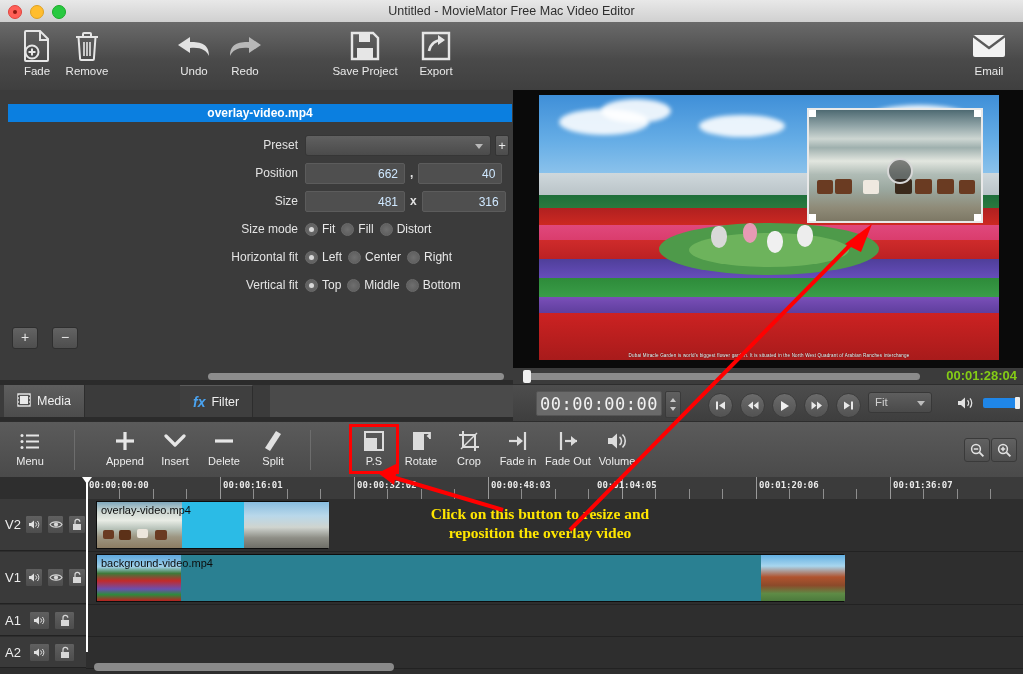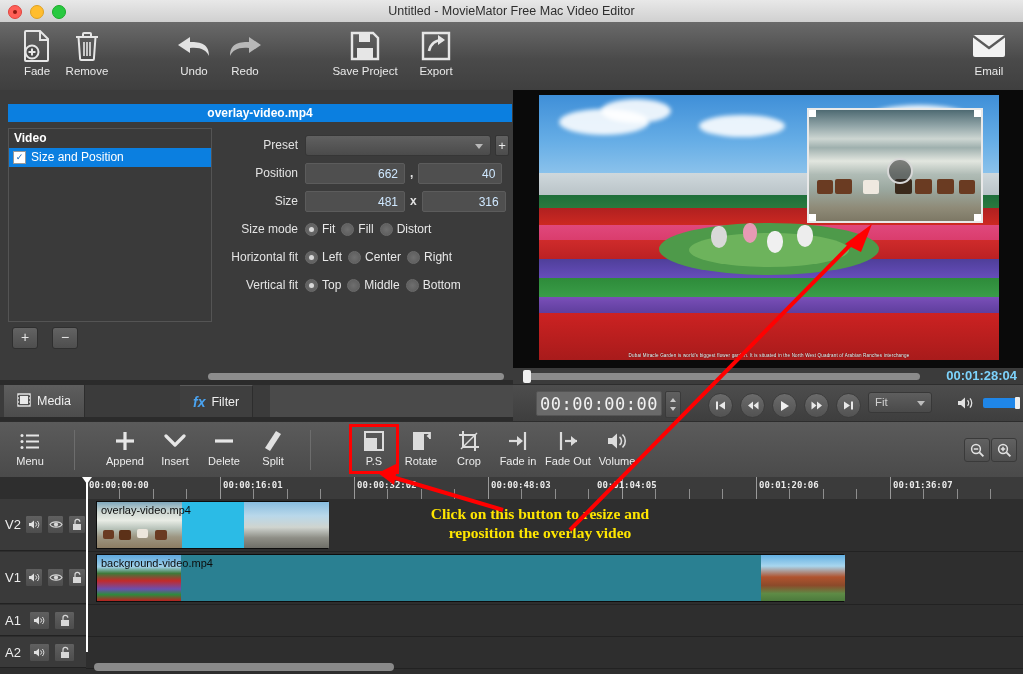--- a/index.html
+++ b/index.html
@@ -150,21 +150,21 @@
     background:linear-gradient(#4e6a72 0%,#8fa3a6 14%,#cdd6d2 26%,#9fb0ae 34%,#e2e6df 46%,#b0bcb6 58%,#9aa79e 72%,#8f8b78 88%,#7d7865 100%);}
   .horse{position:absolute;bottom:24%;background:#6a3b22;border-radius:2px;}
   .handle{position:absolute;width:7px;height:7px;background:#fff;}
   .circ{
     position:absolute;left:78px;top:48px;width:22px;height:22px;border-radius:50%;
     background:rgba(40,40,40,.55);border:2px solid #d8d8d8;
   }
   .seekrow{position:absolute;left:513px;top:368px;width:510px;height:16px;background:#3b3b3b;}
   .seekbar{position:absolute;left:12px;top:5px;width:395px;height:7px;background:#8b8b8b;border-radius:4px;}
   .seekhead{position:absolute;left:10px;top:2px;width:8px;height:13px;background:#f0f0f0;border-radius:2px;}
-  .duration{position:absolute;right:6px;top:0px;color:#7dd3fc;font-size:13px;font-weight:bold;line-height:16px;}
+  .duration{position:absolute;right:6px;top:0px;color:#84cc16;font-size:13px;font-weight:bold;line-height:16px;}
 
   .ctrlrow{position:absolute;left:513px;top:384px;width:510px;height:36px;
     background:linear-gradient(#4d4d4d,#3e3e3e);border-top:1px solid #2d2d2d;}
   .tc{
     position:absolute;left:23px;top:6px;width:126px;height:25px;box-sizing:border-box;
     background:#6a6a6a;border:1px solid #555;border-radius:2px;
     color:#f2f2f2;font-family:"DejaVu Sans Mono",monospace;font-size:17px;
     letter-spacing:.5px;line-height:24px;text-align:center;
   }
   .spin{position:absolute;left:152px;top:6px;width:14px;height:25px;
@@ -316,27 +316,20 @@
           </svg>
       </span>
       <span class="lbl">Email</span>
     </div>
   </div>
 
   <div class="leftpanel"></div>
 
   <div class="clip-header">overlay-video.mp4</div>
 
-  <div class="filterlist">
-    <div class="fl-group">Video</div>
-    <div class="fl-item">
-      <span class="fl-check">✓</span>
-      <span>Size and Position</span>
-    </div>
-  </div>
 
   <div class="addrm">
     <div class="sqbtn">+</div>
     <div class="sqbtn">−</div>
   </div>
 
   <div class="form">
 
     <div class="frow">
       <div class="flabel">Preset</div>

